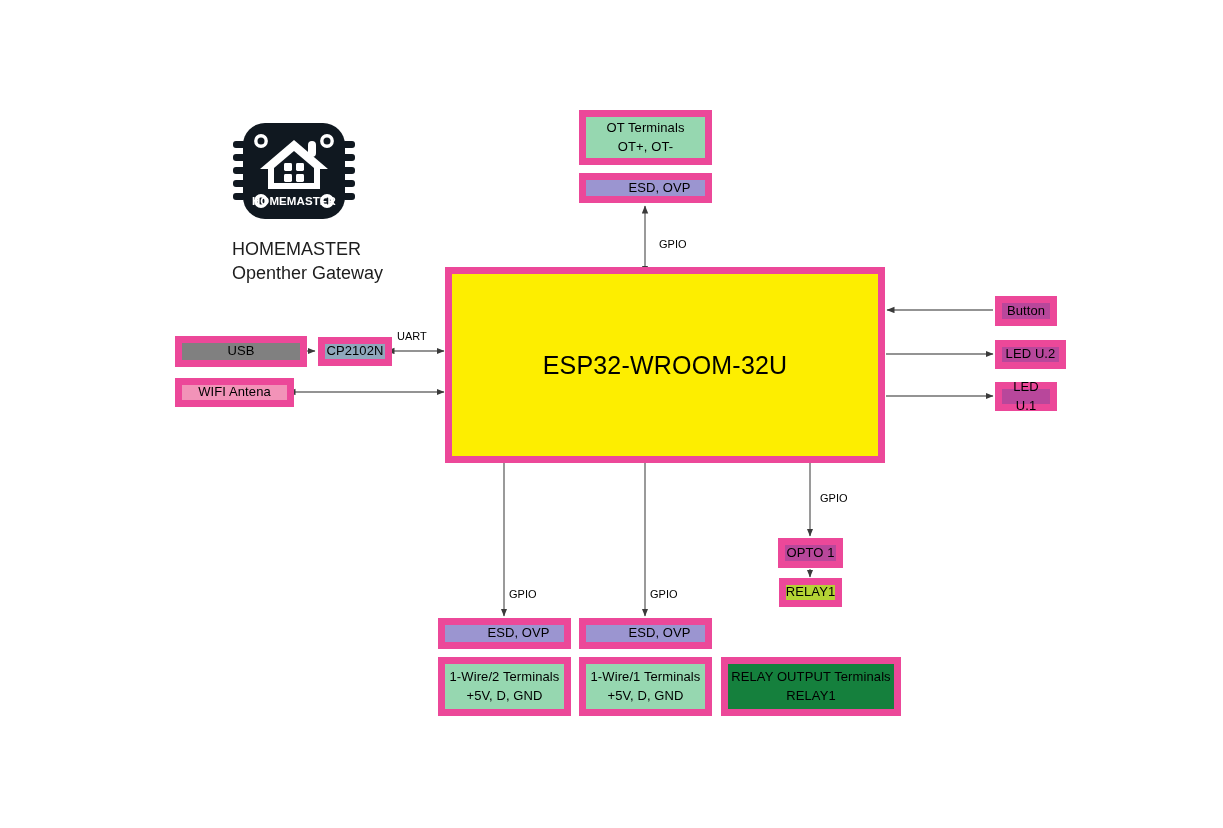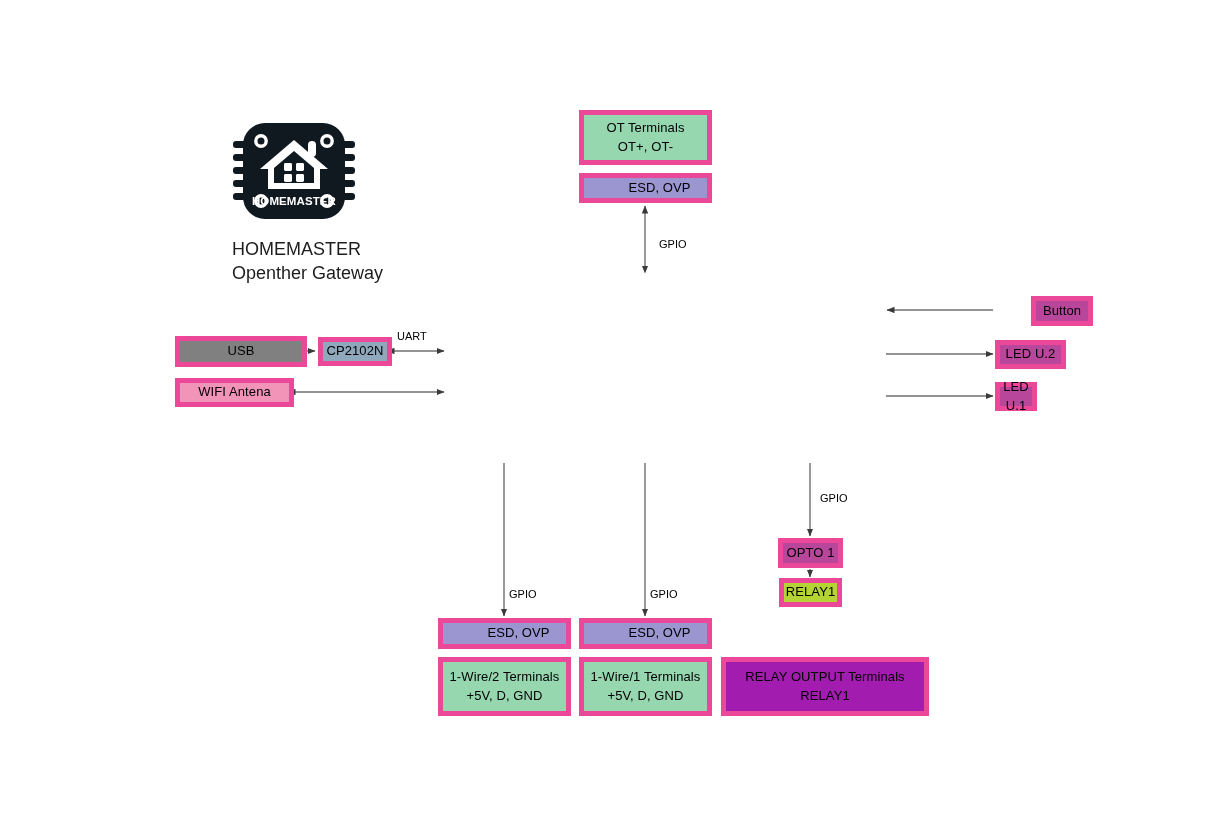--- a/index.html
+++ b/index.html
@@ -14,21 +14,21 @@
   #canvas {
     position: relative;
     width: 1223px;
     height: 828px;
     background: #ffffff;
     overflow: hidden;
   }
   .box {
     position: absolute;
     box-sizing: border-box;
-    border: 5px solid #ec4899;
+    border: 7px solid #ec4899;
     display: flex;
     flex-direction: column;
     align-items: center;
     justify-content: center;
     text-align: center;
     color: #000000;
     font-size: 13px;
     line-height: 1.45;
     letter-spacing: 0.1px;
   }
@@ -170,42 +170,45 @@
 
   <div class="box c-green" style="left: 579px; top: 110px; width: 133px; height: 55px; background: rgb(150, 215, 176);">
     <span>OT Terminals</span>
     <span class="l2">OT+, OT-</span>
   </div>
 
   <div class="box c-purple" style="left: 579px; top: 173px; width: 133px; height: 30px; background: rgb(155, 149, 208);">
     <span>ESD, OVP</span>
   </div>
 
+  <div class="box c-yellow" id="esp32" style="left: 445px; top: 267px; width: 440px; height: 196px; background: rgb(253, 238, 0);">
+    <span>ESP32-WROOM-32U</span>
+  </div>
 
   <div class="box c-gray" style="left: 175px; top: 336px; width: 132px; height: 31px; background: rgb(128, 128, 128);">
     <span>USB</span>
   </div>
 
   <div class="box c-bluegray" style="left: 318px; top: 337px; width: 74px; height: 29px; background: rgb(143, 168, 188);">
     <span>CP2102N</span>
   </div>
 
   <div class="box c-pink" style="left: 175px; top: 378px; width: 119px; height: 29px; background: rgb(242, 147, 184);">
     <span>WIFI Antena</span>
   </div>
 
-  <div class="box c-magenta" style="left: 995px; top: 296px; width: 62px; height: 30px; background: rgb(184, 71, 155); margin-left: 36px;">
+  <div class="box c-magenta" style="left: 995px; top: 296px; width: 62px; height: 30px; background: rgb(184, 71, 155);">
     <span>Button</span>
   </div>
 
   <div class="box c-magenta" style="left: 995px; top: 340px; width: 71px; height: 29px; background: rgb(184, 71, 155);">
     <span>LED U.2</span>
   </div>
 
-  <div class="box c-magenta" style="left: 995px; top: 382px; width: 42px; height: 29px; background: rgb(184, 71, 155);">
+  <div class="box c-magenta" style="left: 995px; top: 382px; width: 62px; height: 29px; background: rgb(184, 71, 155);">
     <span>LED U.1</span>
   </div>
 
   <div class="box c-magenta" style="left: 778px; top: 538px; width: 65px; height: 30px; background: rgb(184, 71, 155);">
     <span>OPTO 1</span>
   </div>
 
   <div class="box c-lime" style="left: 779px; top: 578px; width: 63px; height: 29px; background: rgb(180, 211, 53);">
     <span>RELAY1</span>
   </div>
@@ -225,21 +228,21 @@
   <div class="box c-green" style="left: 438px; top: 657px; width: 133px; height: 59px; background: rgb(150, 215, 176);">
     <span>1-Wire/2 Terminals</span>
     <span class="l2">+5V, D, GND</span>
   </div>
 
   <div class="box c-green" style="left: 579px; top: 657px; width: 133px; height: 59px; background: rgb(150, 215, 176);">
     <span>1-Wire/1 Terminals</span>
     <span class="l2">+5V, D, GND</span>
   </div>
 
-  <div class="box c-green" style="left: 721px; top: 657px; width: 208px; height: 59px; background: #a21caf;">
+  <div class="box c-green" style="left: 721px; top: 657px; width: 180px; height: 59px; background: #15803d;">
     <span>RELAY OUTPUT Terminals</span>
     <span class="l2">RELAY1</span>
   </div>
 
   <div class="edge-label" style="left:659px; top:238px;">GPIO</div>
 
   <div class="edge-label" style="left:397px; top:330px;">UART</div>
 
   <div class="edge-label" style="left:820px; top:492px;">GPIO</div>
 

